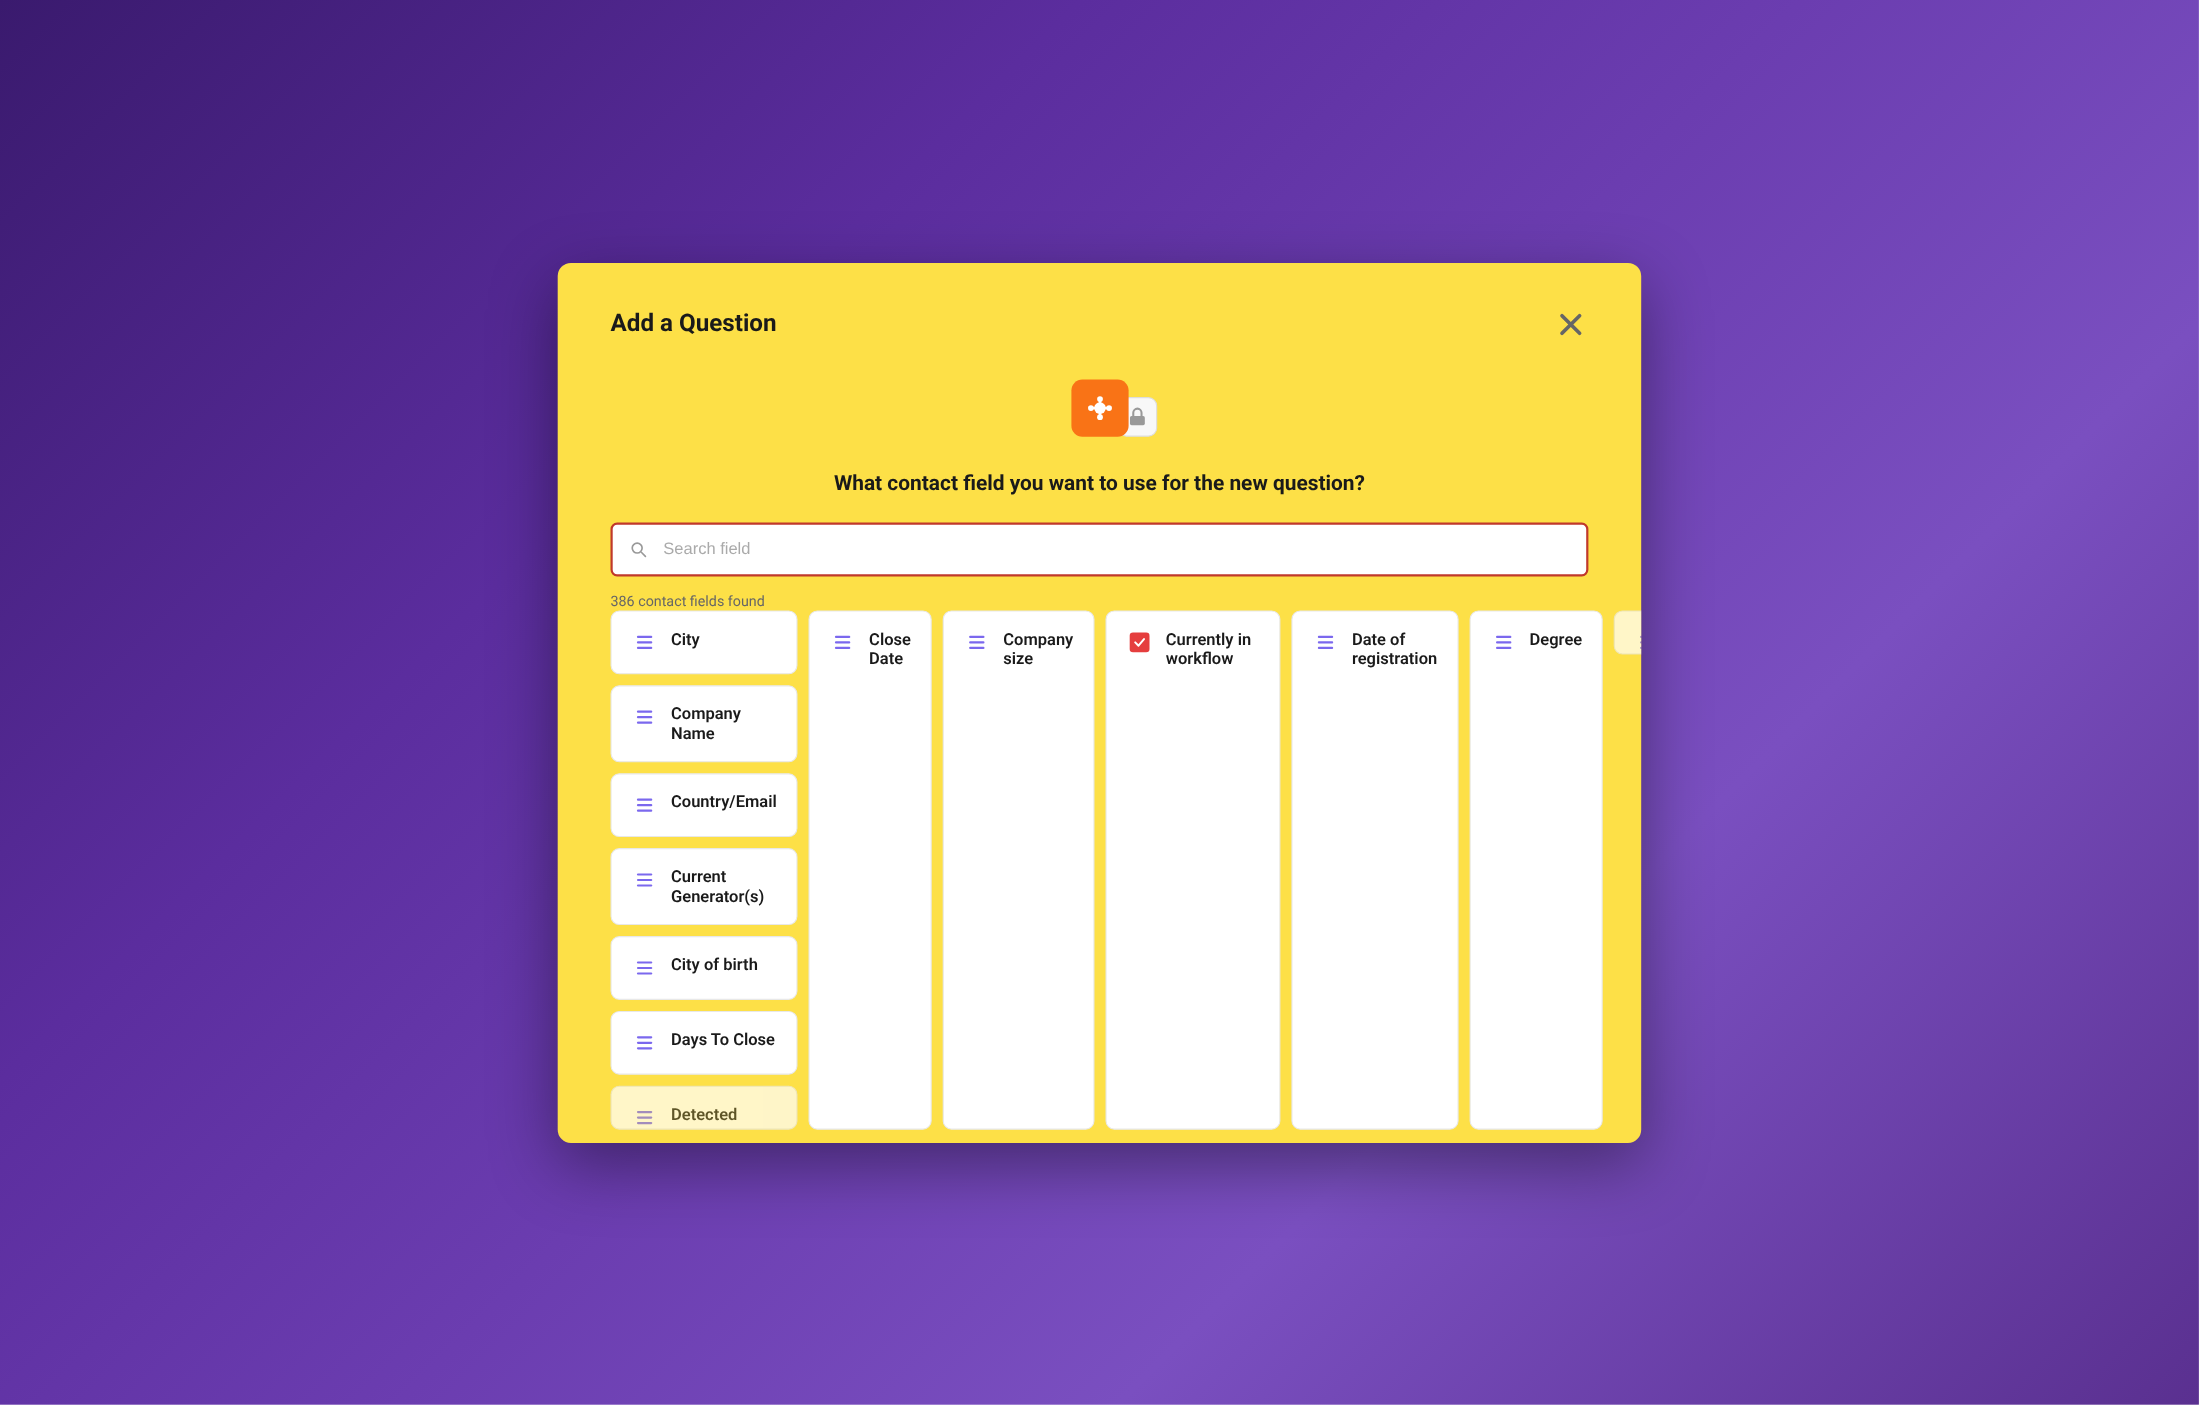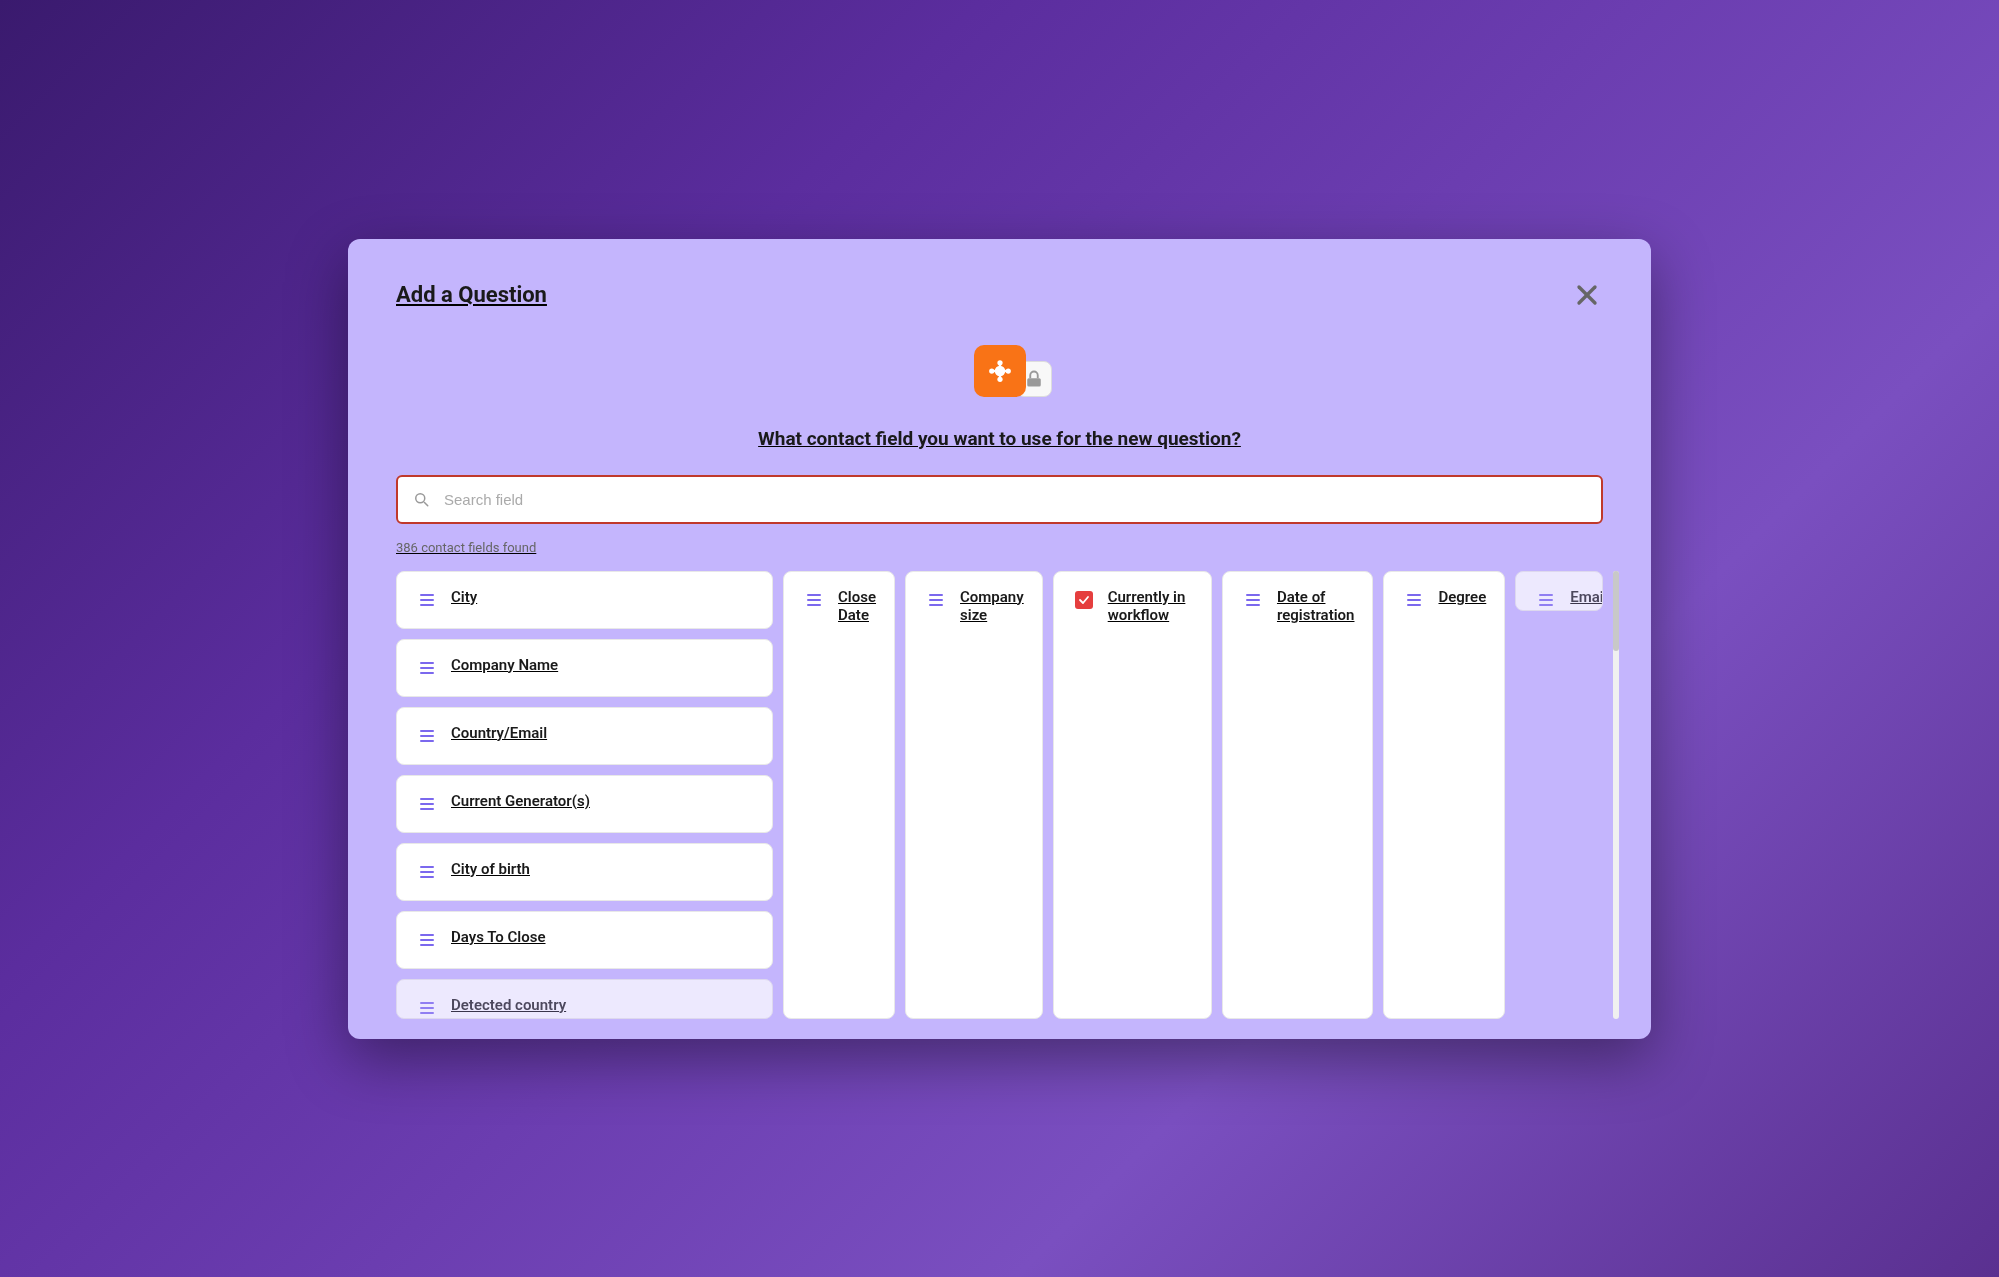--- a/index.html
+++ b/index.html
@@ -14,28 +14,27 @@
       background: linear-gradient(135deg, #3a1a6e 0%, #5b2d9e 30%, #6b3db0 50%, #7a4fc0 70%, #5a3090 100%);
       display: flex;
       align-items: center;
       justify-content: center;
       font-family: -apple-system, BlinkMacSystemFont, 'Segoe UI', Roboto, Helvetica, Arial, sans-serif;
       overflow: hidden;
     }
 
     .modal-overlay {
       position: relative;
-      width: 1303px;
-      background: #c4b5fd;
+      width: 985px;
+      background: #fde047;
       border-radius: 12px;
       box-shadow: 0 20px 60px rgba(0, 0, 0, 0.4);
       padding: 40px 48px 48px 48px;
       max-height: 800px;
       overflow: hidden;
-      text-decoration: underline;
     }
 
     .modal-header {
       display: flex;
       justify-content: space-between;
       align-items: center;
       margin-bottom: 28px;
     }
 
     .modal-title {
@@ -147,21 +146,20 @@
       background: #fff;
     }
 
     .search-input::placeholder {
       color: #aaa;
     }
 
     .fields-count {
       font-size: 13px;
       color: #666;
-      margin-bottom: 16px;
     }
 
     .fields-grid {
       display: grid;
       grid-template-columns: 1fr 1fr;
       gap: 10px;
       position: relative;
     }
 
     .scrollbar-track {

